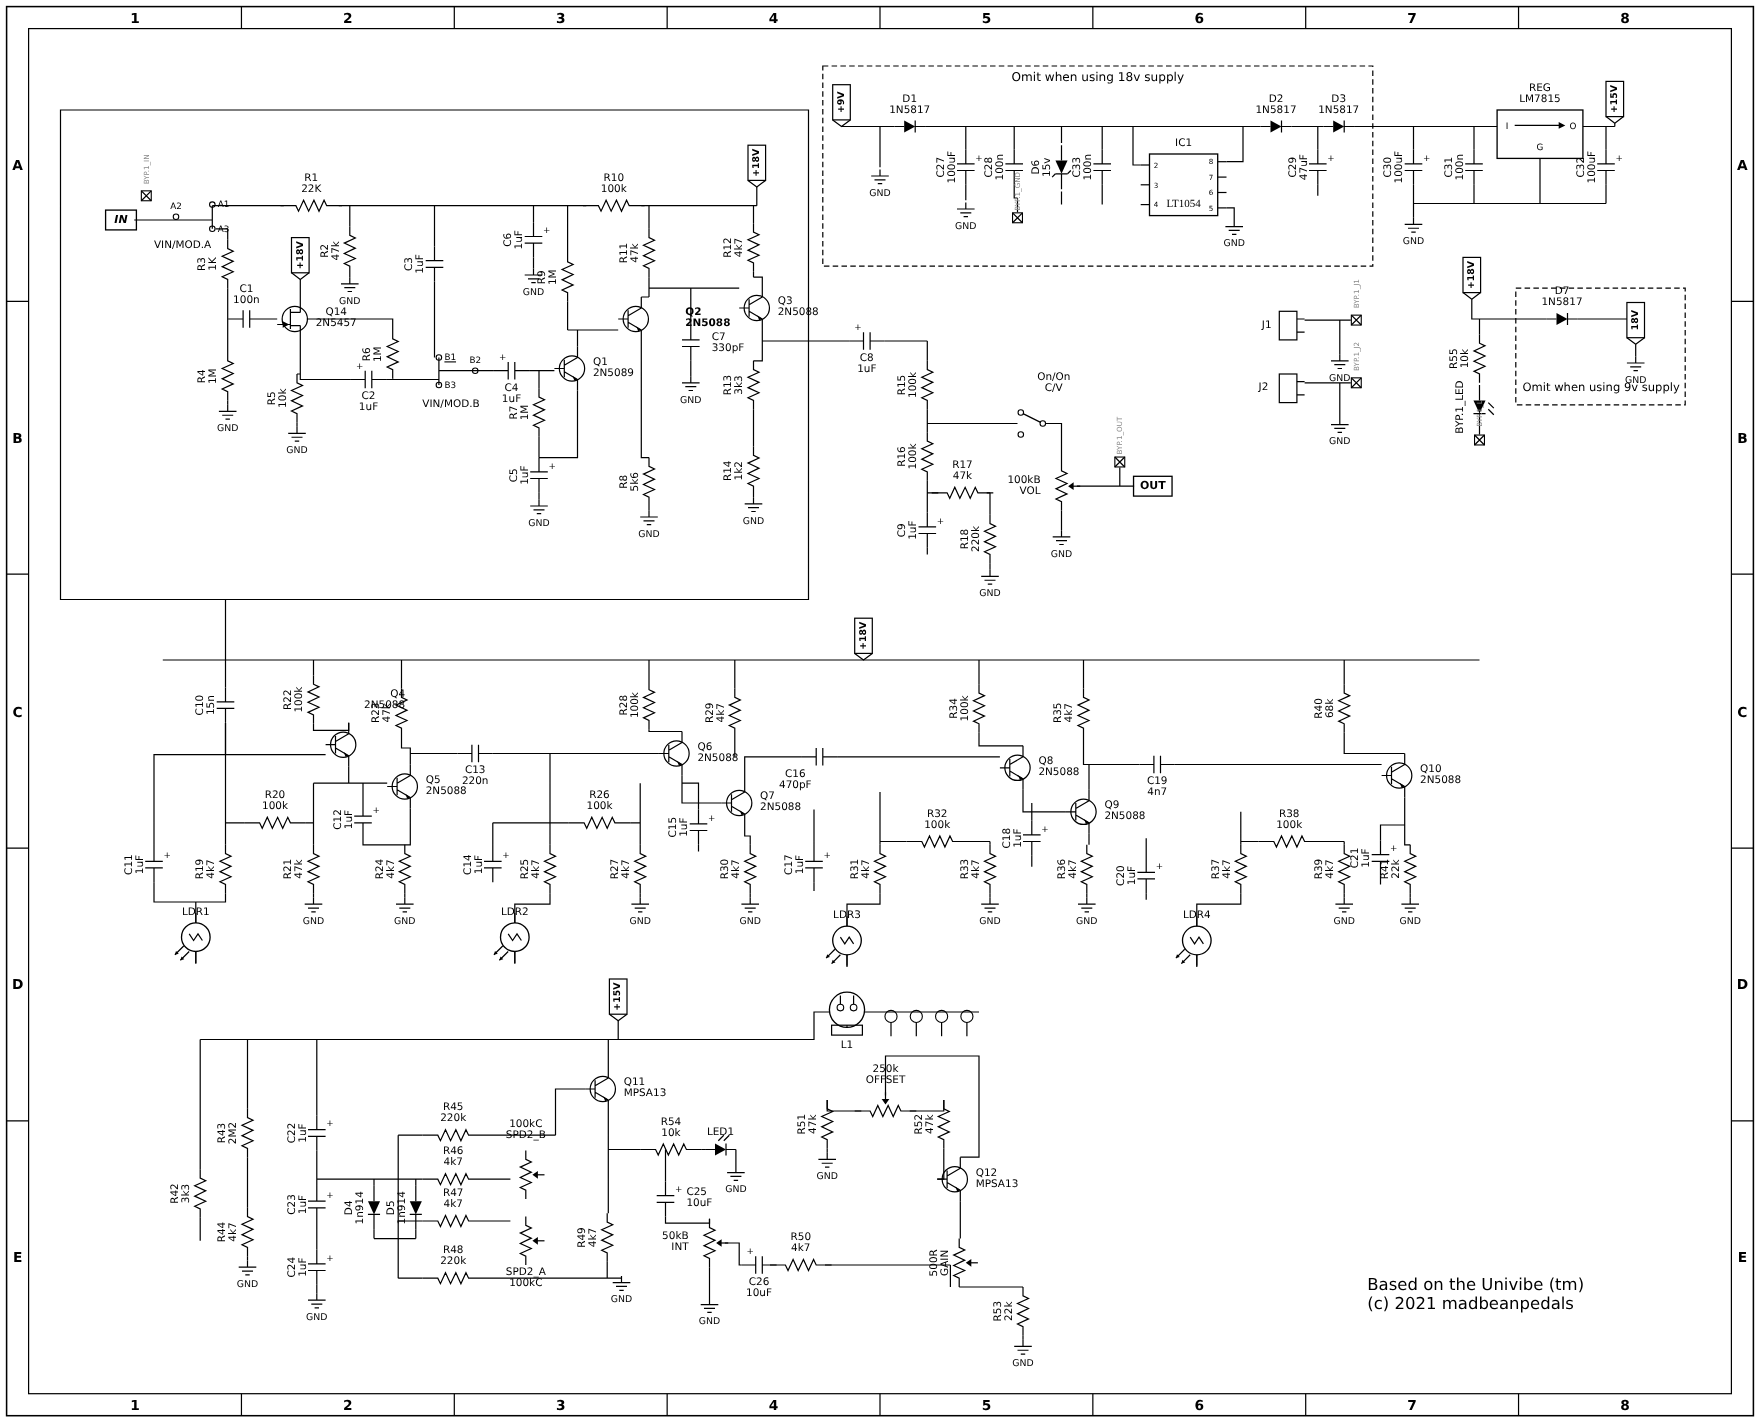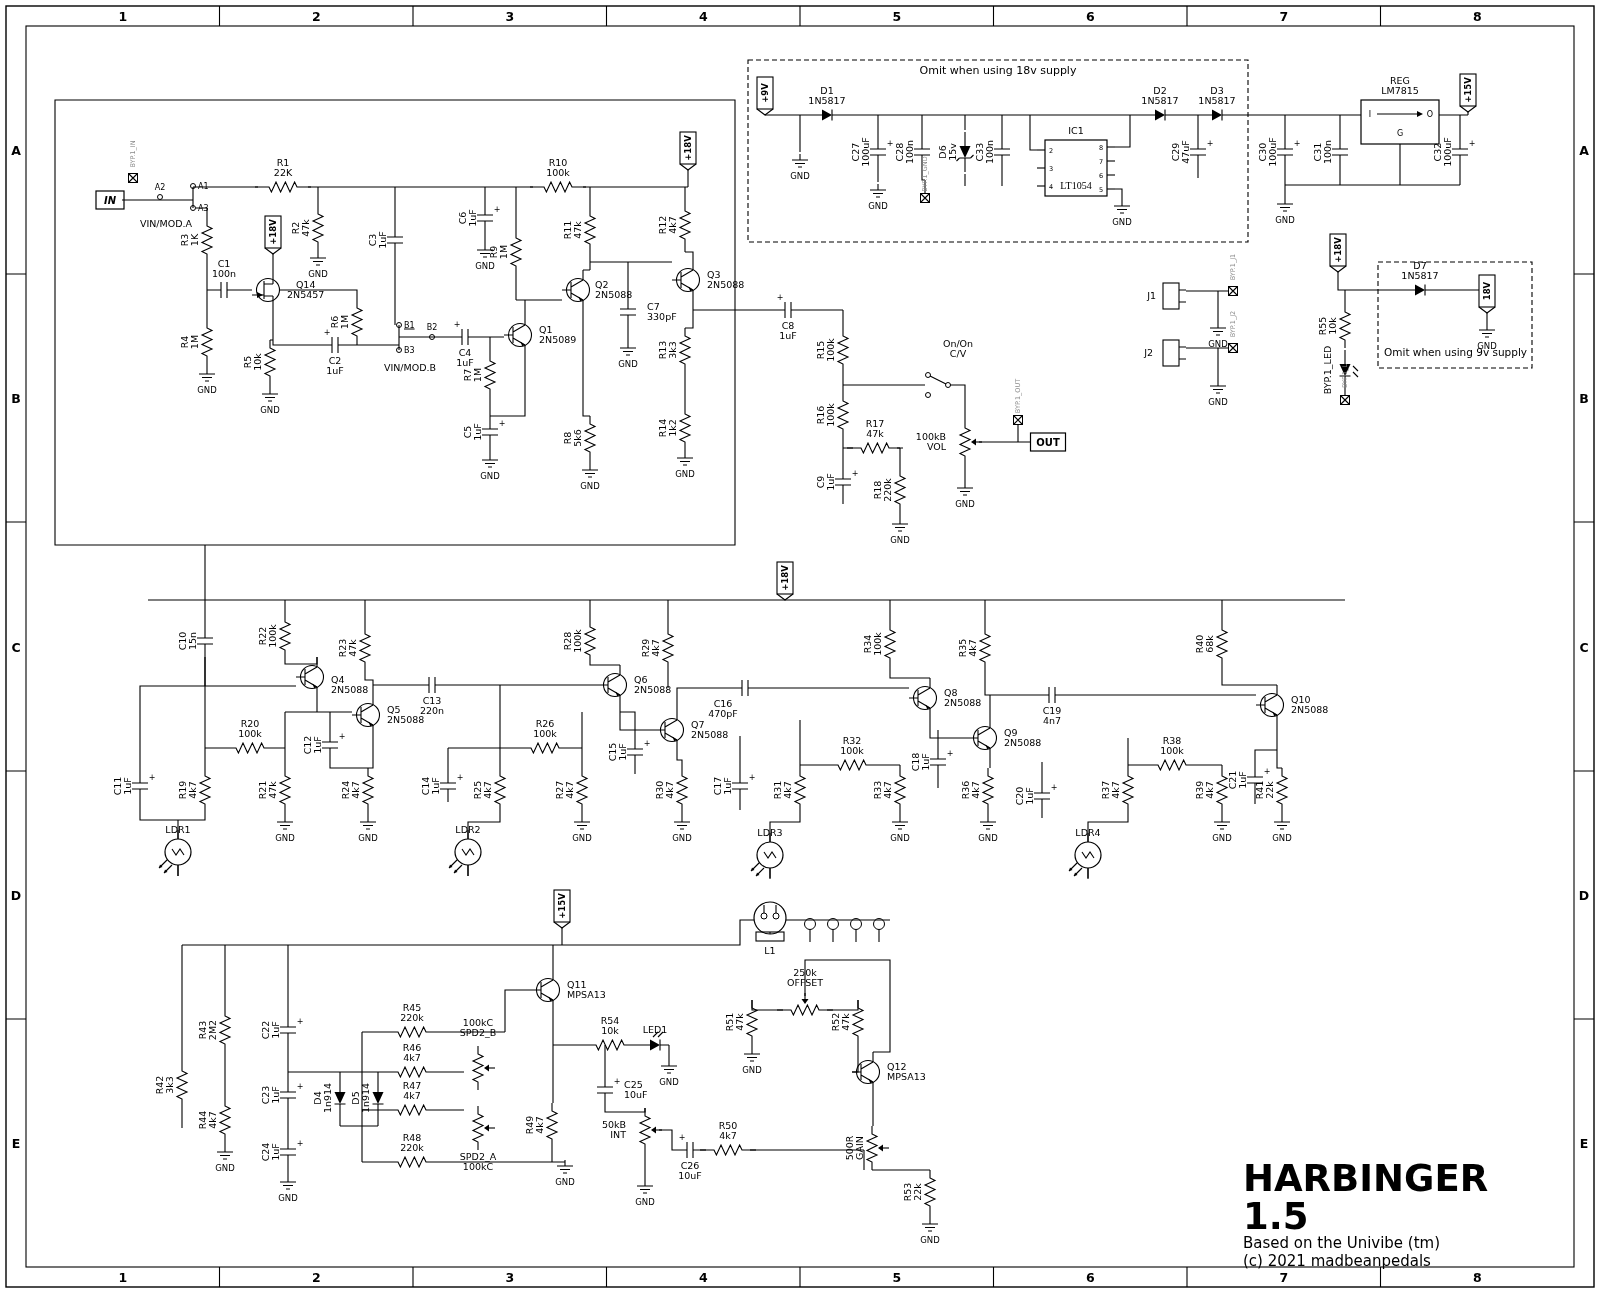--- a/index.html
+++ b/index.html
@@ -817,21 +817,21 @@
         <span>1M</span>
       </div>
       <div class="lbl" style="left: 558px; top: 178px; transform: translate(-50%, -100%);">
         <span>R10</span>
         <span>100k</span>
       </div>
       <div class="lbl" style="left: 573px; top: 230px; transform: translate(-50%, -50%) rotate(-90deg);">
         <span>R11</span>
         <span>47k</span>
       </div>
-      <div class="lbl" style="text-align: left; left: 595px; top: 290px; transform: translate(0px, -50%);">
+      <div class="lbl" style="text-align: left; left: 623px; top: 290px; transform: translate(0px, -50%); font-weight: bold;">
         <span>Q2</span>
         <span>2N5088</span>
       </div>
       <div class="lbl" style="text-align: left; left: 647px; top: 312px; transform: translate(0px, -50%);">
         <span>C7</span>
         <span>330pF</span>
       </div>
       <div class="lbl-gnd" style="left: 628px; top: 359px;"><span>GND</span></div>
       <div class="lbl" style="left: 573px; top: 438px; transform: translate(-50%, -50%) rotate(-90deg);">
         <span>R8</span>
@@ -978,21 +978,21 @@
       <div class="lbl-pad" style="left: 1345px; top: 376px;"><span>BYP.1_L</span></div>
       <div class="lbl-pwr" style="left: 785px; top: 578px;"><span>+18V</span></div>
       <div class="lbl" style="left: 188px; top: 641px; transform: translate(-50%, -50%) rotate(-90deg);">
         <span>C10</span>
         <span>15n</span>
       </div>
       <div class="lbl" style="left: 268px; top: 636px; transform: translate(-50%, -50%) rotate(-90deg);">
         <span>R22</span>
         <span>100k</span>
       </div>
-      <div class="lbl" style="text-align: left; left: 331px; top: 685px; transform: translate(0px, -50%);">
+      <div class="lbl" style="text-align: right; left: 331px; top: 637px; transform: translate(0px, -50%);">
         <span>Q4</span>
         <span>2N5088</span>
       </div>
       <div class="lbl" style="left: 348px; top: 648px; transform: translate(-50%, -50%) rotate(-90deg);">
         <span>R23</span>
         <span>47k</span>
       </div>
       <div class="lbl" style="text-align: left; left: 387px; top: 715px; transform: translate(0px, -50%);">
         <span>Q5</span>
         <span>2N5088</span>
@@ -1286,21 +1286,20 @@
         <span>R53</span>
         <span>22k</span>
       </div>
       <div class="lbl-gnd" style="left: 930px; top: 1235px;"><span>GND</span></div>
     </div>
 
   <div class="note" id="note18" style="left:868px;top:64px;width:260px;">Omit when using 18v supply</div>
   <div class="note" id="note9" style="left:1384px;top:346px;width:142px;">Omit when using 9v supply</div>
 
   <div class="title-block">
-    <div class="tb-title">HARBINGER 1.5</div>
     <div class="tb-sub">Based on the Univibe (tm)</div>
     <div class="tb-sub">(c) 2021 madbeanpedals</div>
   </div>
 
 <div class="grid-lbl" style="left: 122.75px; top: 16px;">1</div>
     <div class="grid-lbl" style="left: 122.75px; top: 1277px;">1</div>
     <div class="grid-lbl" style="left: 316.25px; top: 16px;">2</div>
     <div class="grid-lbl" style="left: 316.25px; top: 1277px;">2</div>
     <div class="grid-lbl" style="left: 509.75px; top: 16px;">3</div>
     <div class="grid-lbl" style="left: 509.75px; top: 1277px;">3</div>

